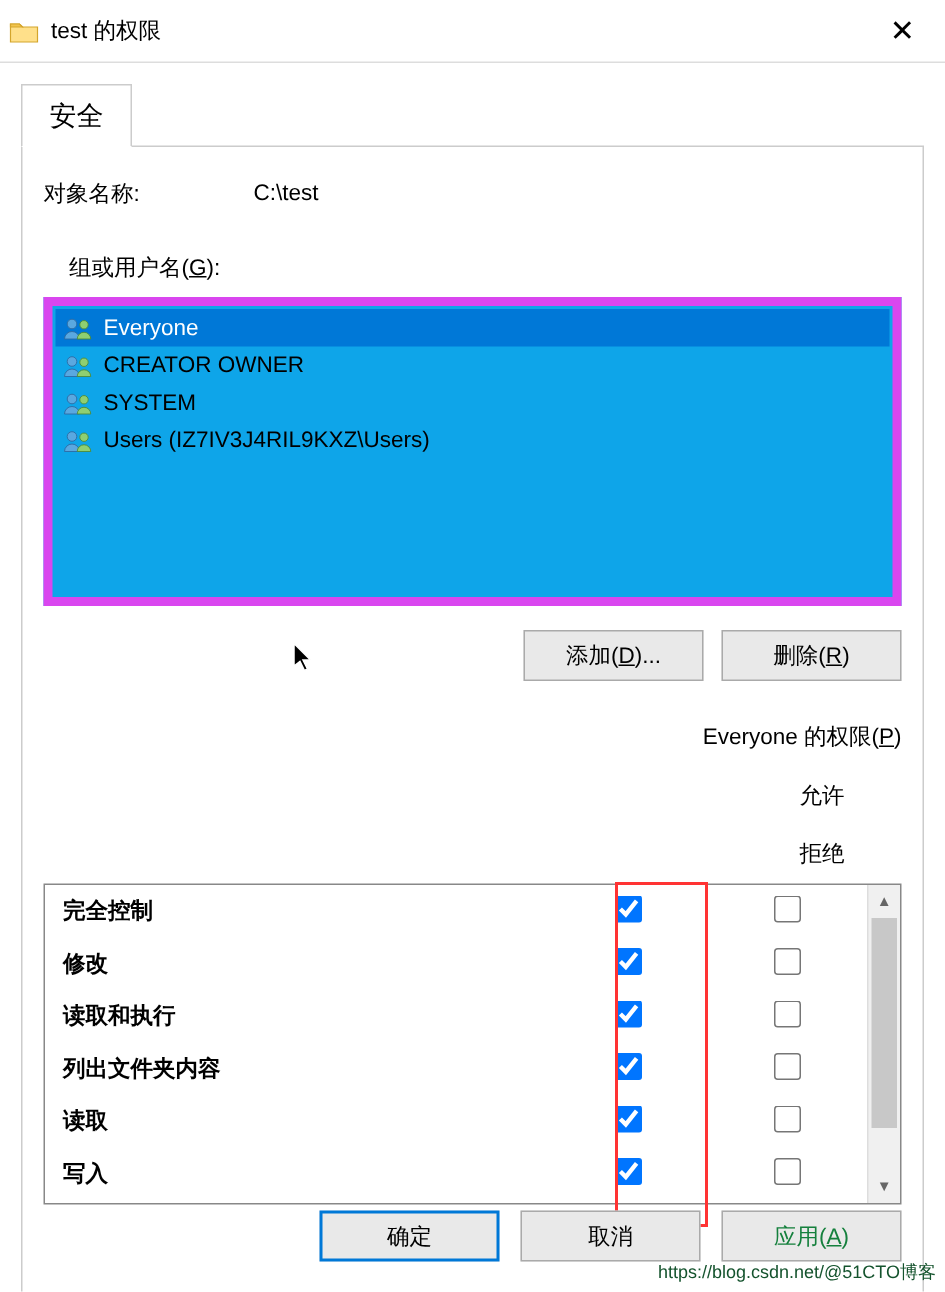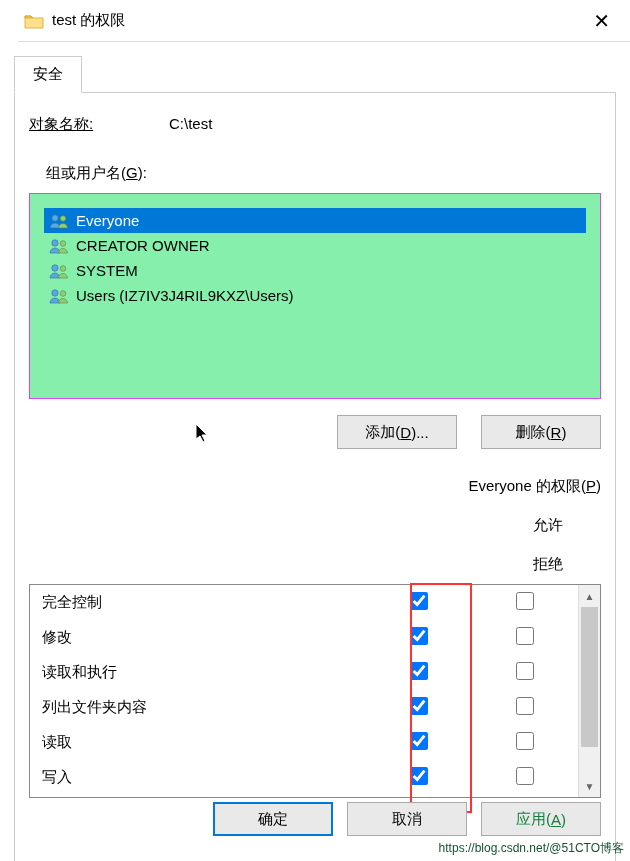--- a/index.html
+++ b/index.html
@@ -15,21 +15,20 @@
       height: 861px;
       position: relative;
       color: #000;
     }
     .titlebar {
       height: 42px;
       border-bottom: 1px solid #ddd;
       display: flex;
       align-items: center;
       padding: 0 12px 0 6px;
-      margin-left: 18px;
     }
     .folder-icon-svg {
       width: 20px;
       height: 16px;
       margin-right: 8px;
     }
     .title-text {
       flex: 1;
       font-size: 15px;
     }
@@ -45,71 +44,70 @@
     .tab-header {
       display: flex;
       border-bottom: 1px solid #ccc;
     }
     .tab {
       padding: 8px 18px;
       border: 1px solid #ccc;
       border-bottom: 1px solid #fff;
       background: #fff;
       margin-bottom: -1px;
-      font-size: 15px;
+      font-size: 18px;
       cursor: pointer;
     }
     .tab-content {
       border: 1px solid #ccc;
       border-top: none;
       padding: 22px 14px 14px 14px;
       height: 772px;
       position: relative;
     }
     .obj-row {
       display: flex;
       margin-bottom: 30px;
     }
     .obj-label {
       width: 140px;
-      text-decoration: underline;
     }
     .group-label {
       margin-bottom: 10px;
       margin-left: 17px;
     }
     .underline {
       text-decoration: underline;
     }
     .listbox {
-      border: 1px solid #d946ef;
+      border: 6px solid #d946ef;
       height: 206px;
-      background: #86efac;
-      padding: 14px;
+      background: #0ea5e9;
+      padding: 2px;
     }
     .list-item {
       display: flex;
       align-items: center;
       padding: 4px 4px;
       gap: 6px;
       cursor: default;
     }
     .list-item.selected {
       background: #0078d7;
       color: #fff;
     }
     .group-icon-svg {
       width: 22px;
       height: 16px;
       flex-shrink: 0;
     }
     .btn-row {
       display: flex;
       justify-content: flex-end;
-      gap: 24px;
+      gap: 12px;
       margin-top: 16px;
     }
     .btn {
       min-width: 120px;
       height: 34px;
       border: 1px solid #aaa;
       background: #e9e9e9;
       font-size: 15px;
       font-family: inherit;
       cursor: pointer;
@@ -146,20 +144,21 @@
       overflow: hidden;
     }
     .perm-row {
       display: flex;
       align-items: center;
       height: 35px;
       padding-left: 12px;
     }
     .perm-name {
       flex: 1;
+      font-weight: bold;
     }
     .perm-cell {
       width: 106px;
       text-align: center;
     }
     .perm-cell input[type=checkbox] {
       width: 18px;
       height: 18px;
       cursor: pointer;
     }

